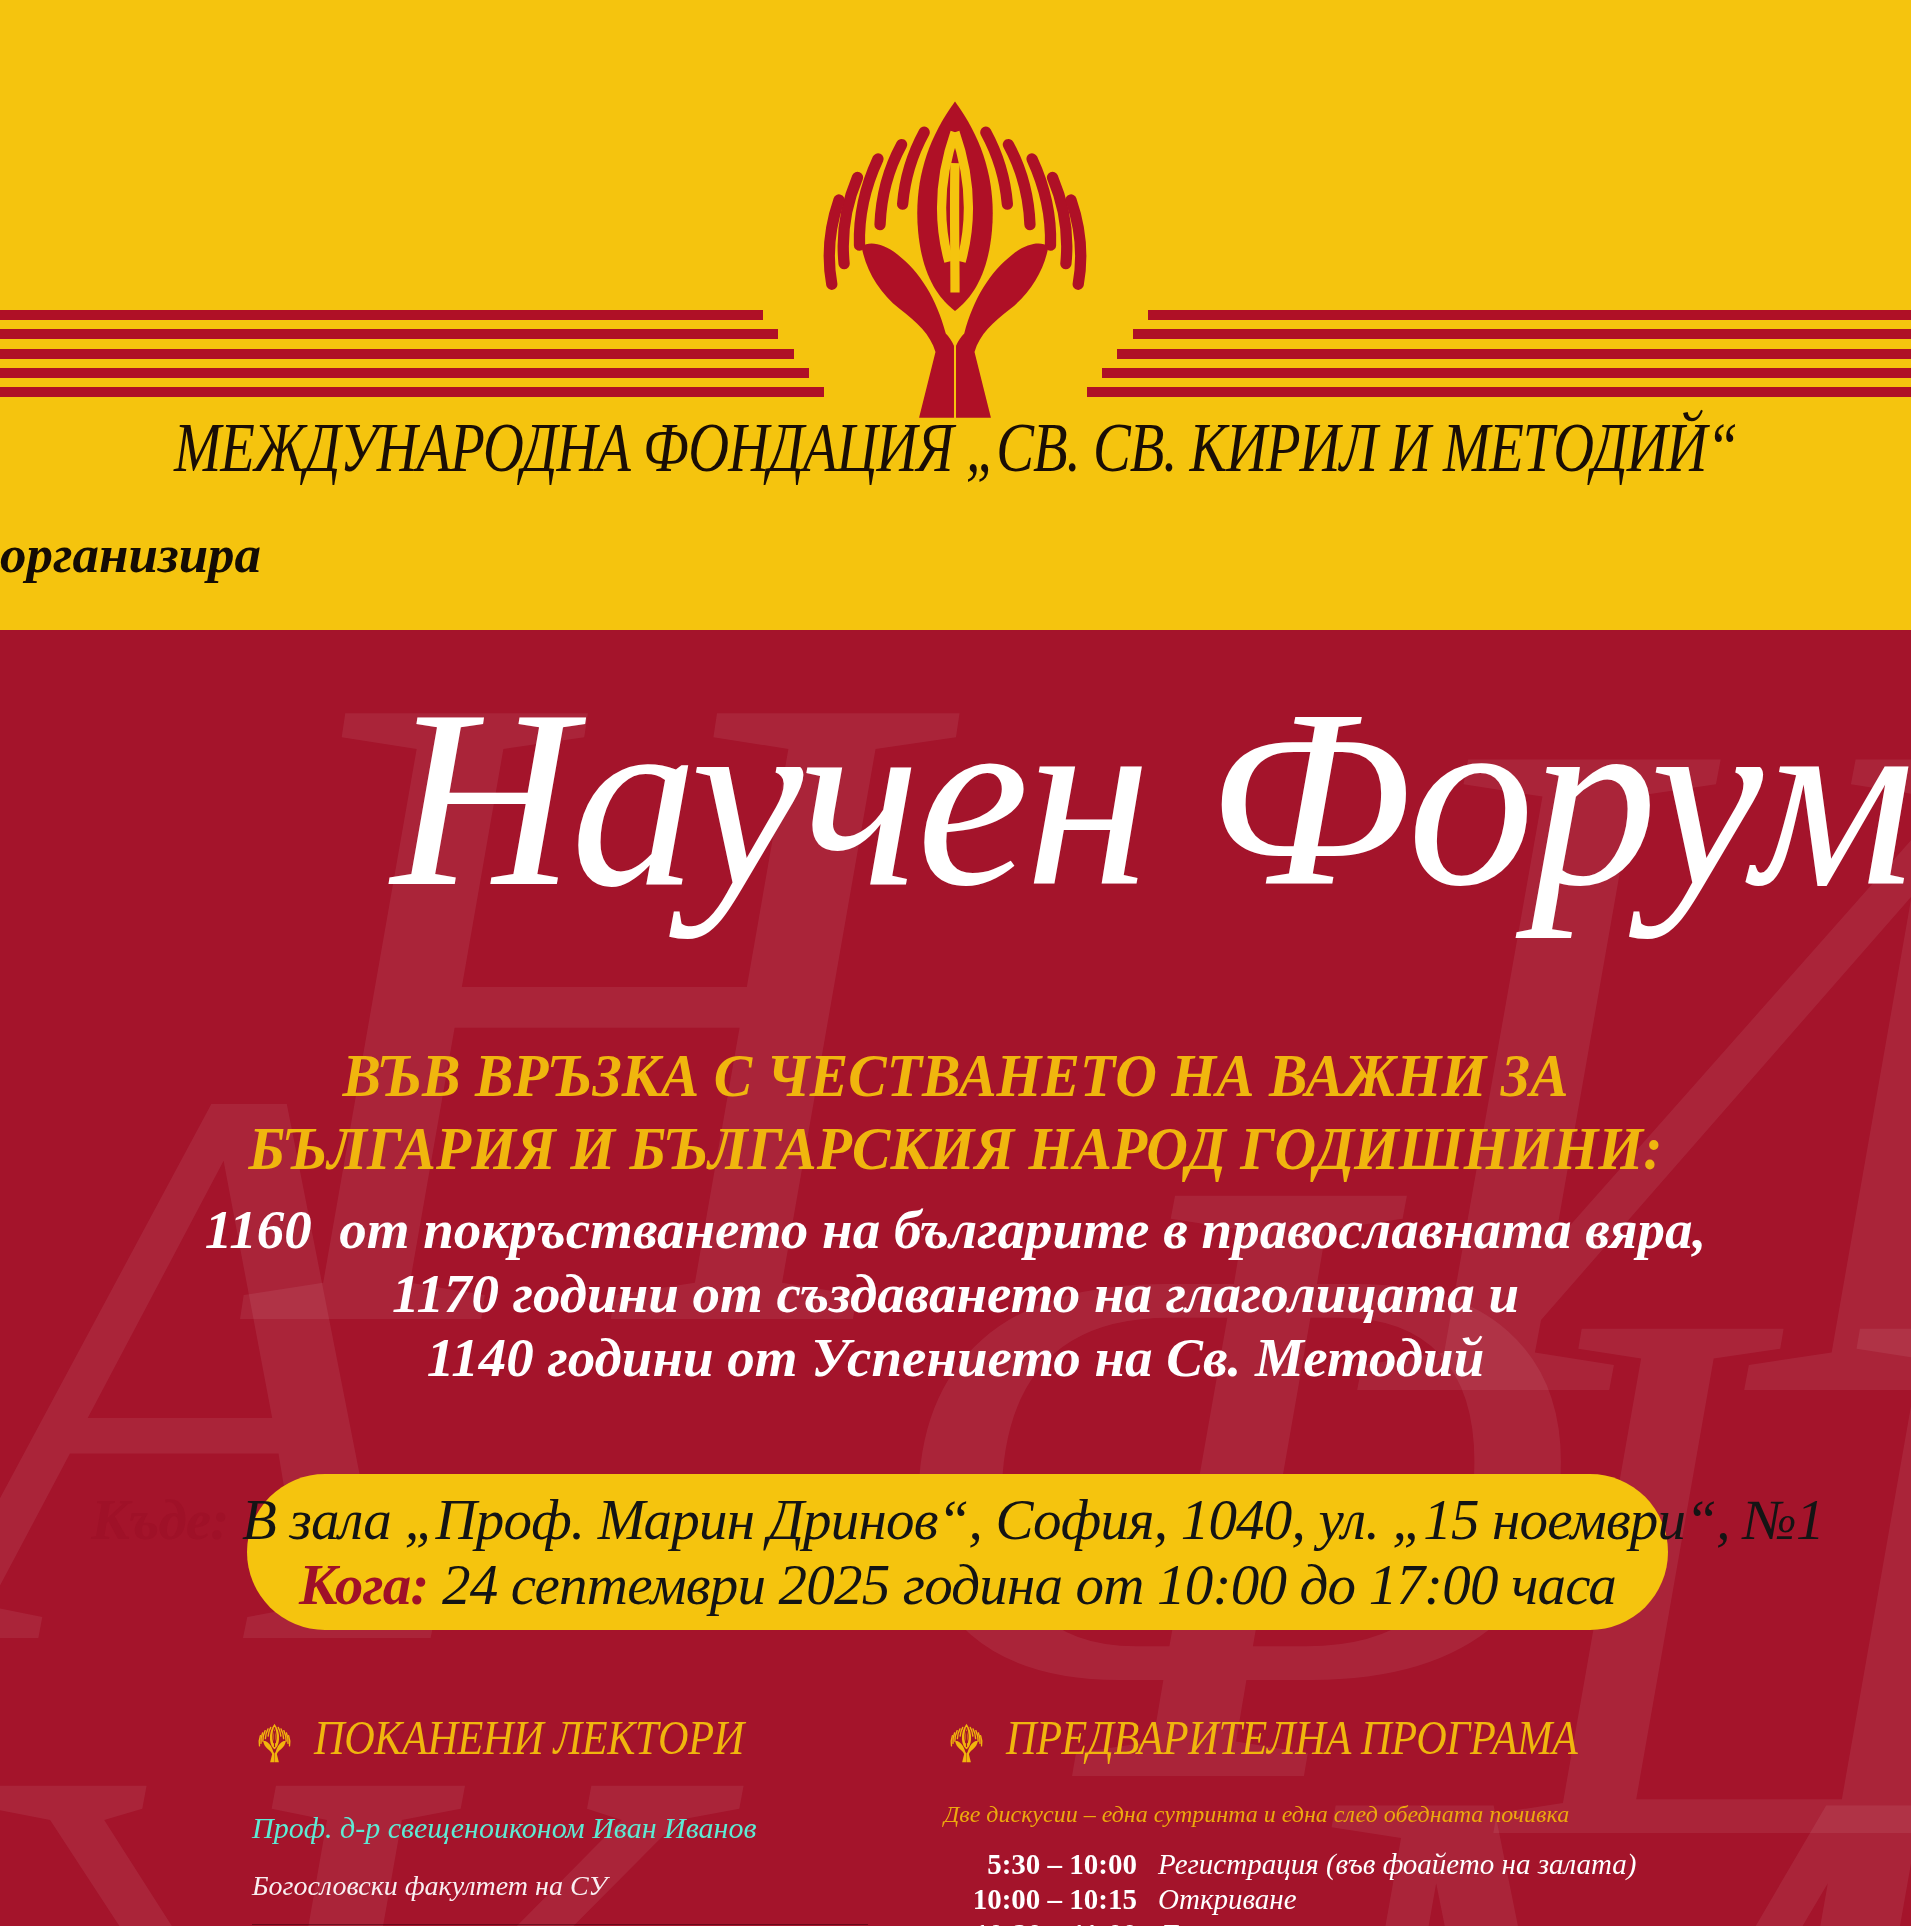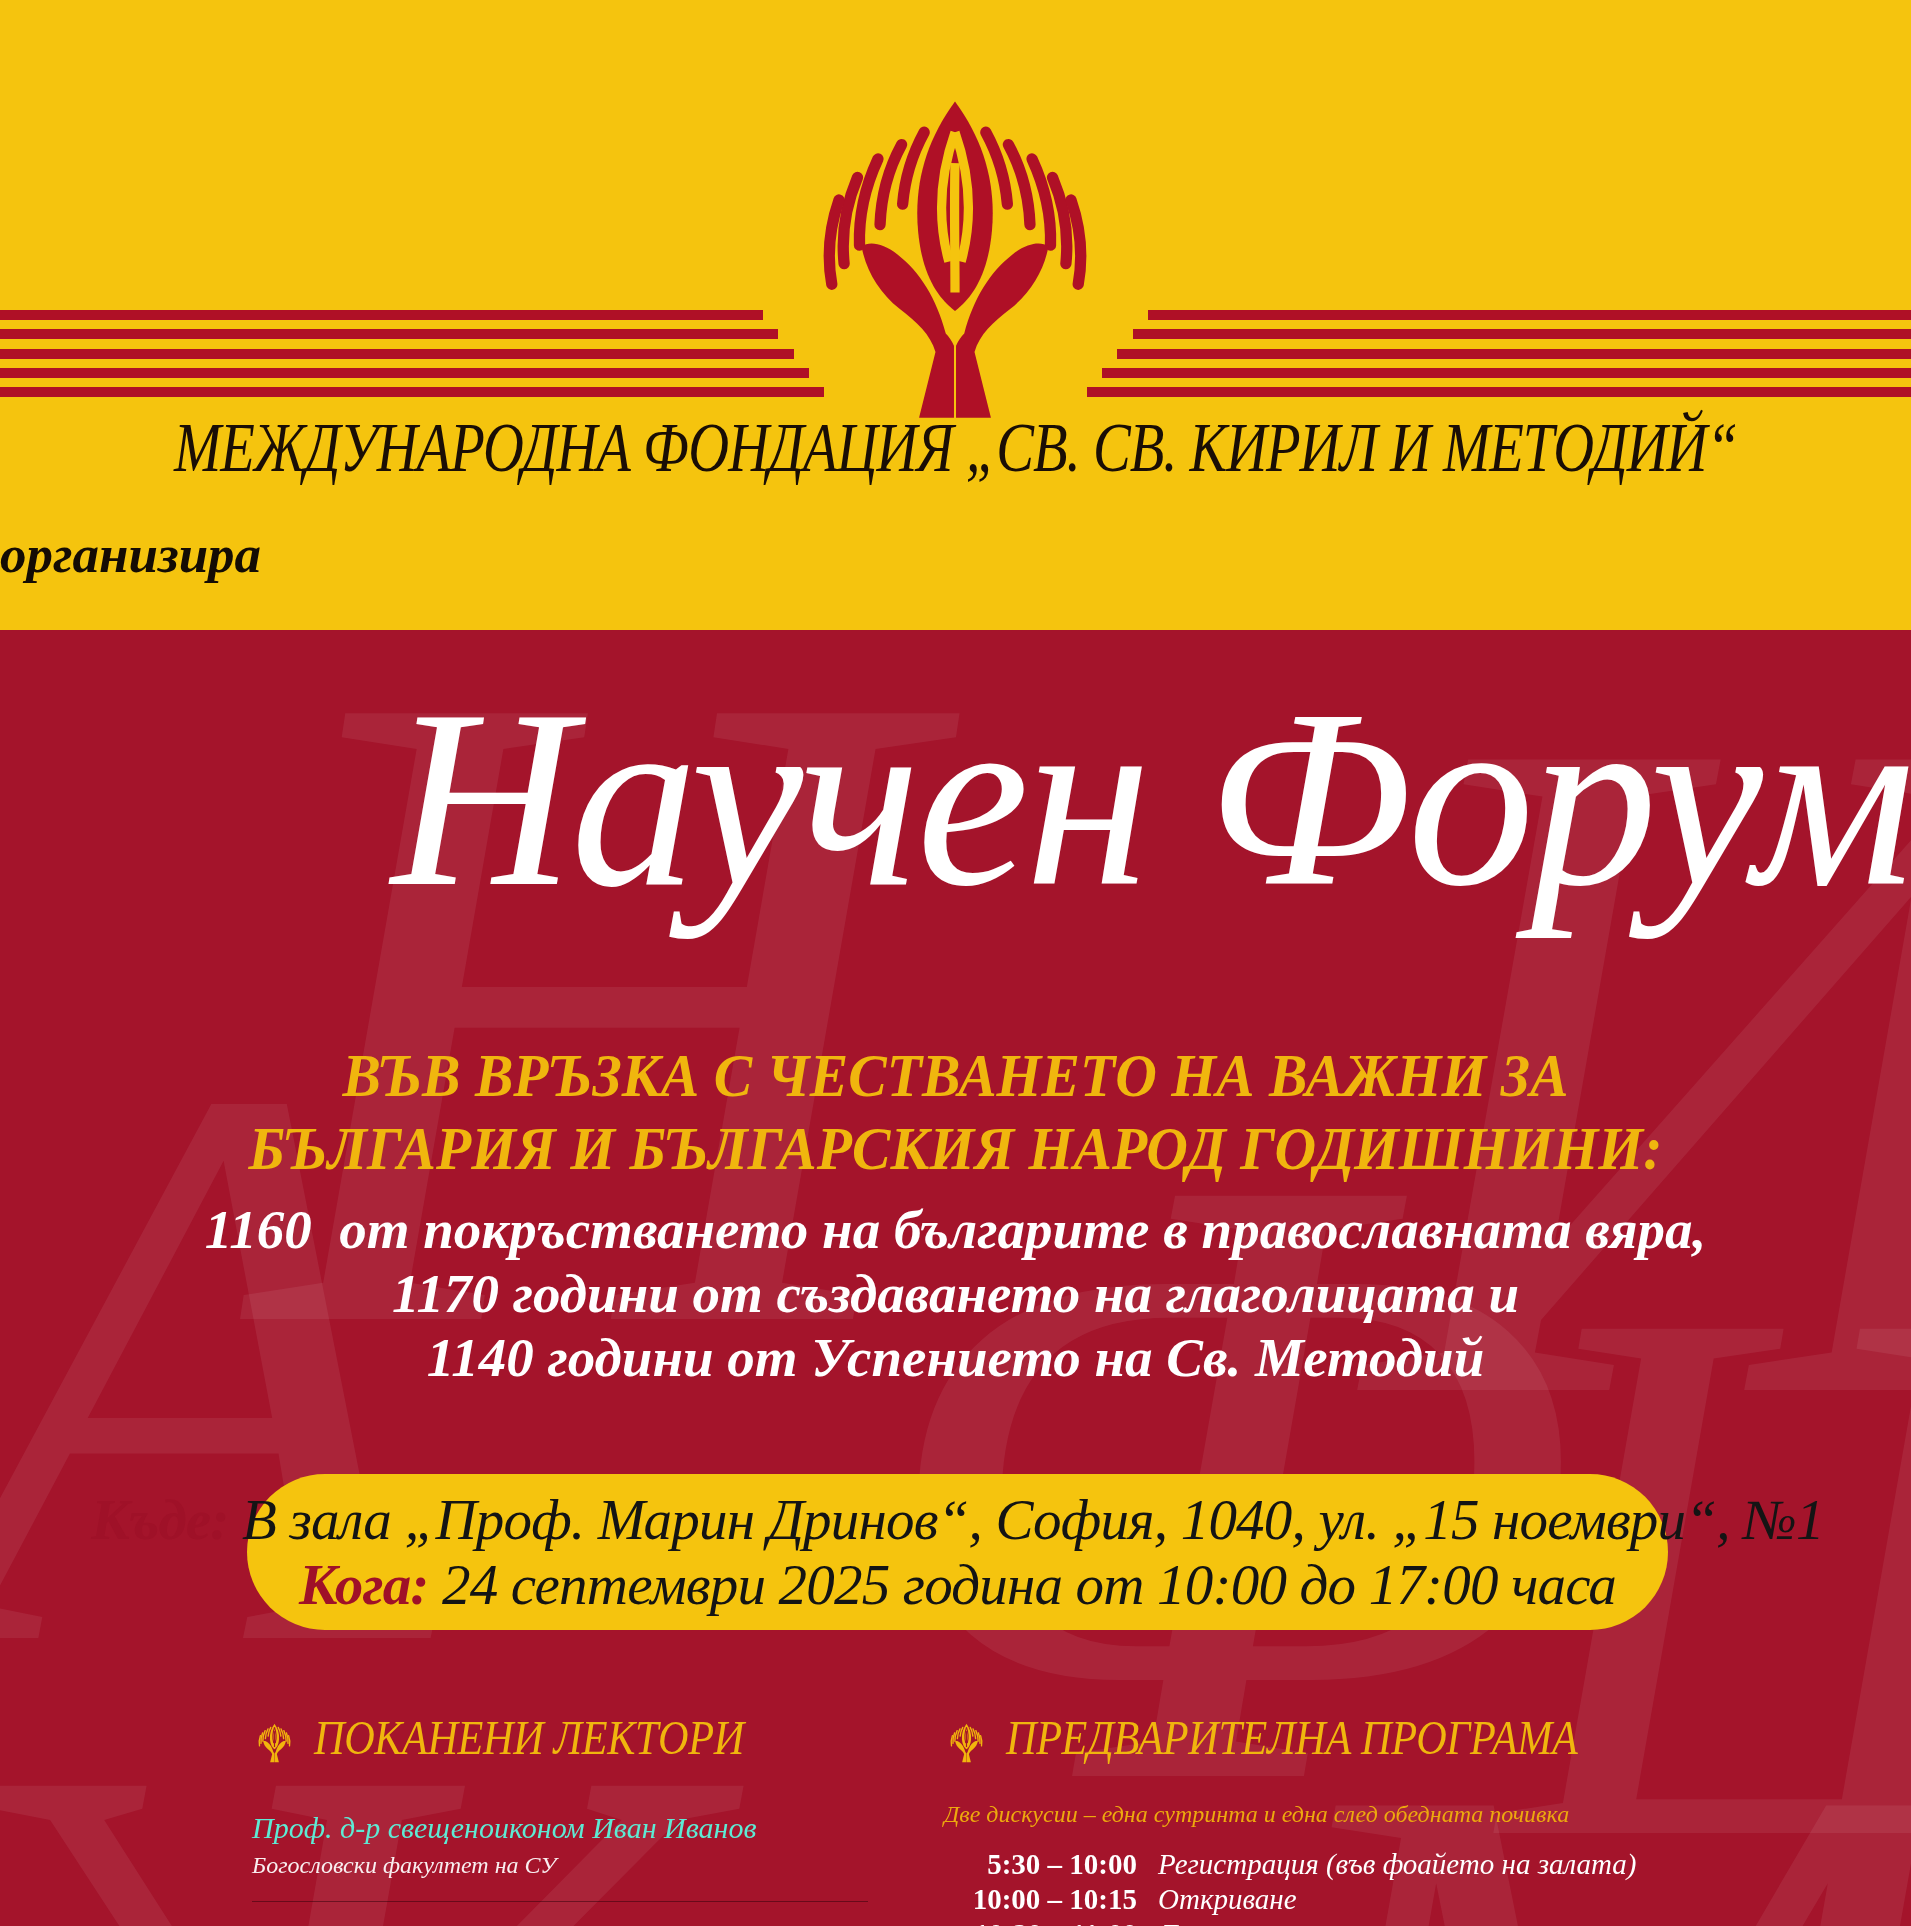--- a/index.html
+++ b/index.html
@@ -61,21 +61,21 @@
   .col{position:absolute;top:1080px}
   .col-left{left:252px;width:616px}
   .col-right{left:944px;width:740px}
   .colhead{display:flex;align-items:flex-start;gap:17.3px}
   .colhead .mark{width:45px;height:65px;--ink:#F2B50D;--paper:#A4142B;flex:0 0 auto}
   .colhead h3{margin:0 0 3.9px 0;font-size:48px;color:#F0B60E;font-weight:400;font-style:italic;
       transform:scaleX(.88);transform-origin:left bottom;white-space:nowrap;letter-spacing:-0.4px}
 
   .entries{margin-top:35px}
   .sname{font-size:30px;font-style:italic;color:#5eead4;line-height:1.22;white-space:nowrap}
-  .saff{font-size:24px;font-style:italic;color:rgba(255,255,255,.93);line-height:1.25;margin-top:3px;white-space:nowrap}
+  .saff{font-size:28px;font-style:italic;color:rgba(255,255,255,.93);line-height:1.25;margin-top:21px;white-space:nowrap}
   .sep{height:1.2px;background:rgba(45,0,10,.5);margin:21px 0;width:100%}
 
   .pnote{margin-top:26px;font-size:24px;font-style:italic;color:#EDA90E;white-space:nowrap}
   .ptable{margin-top:19px}
   .prow{display:flex;gap:21px;line-height:35px;white-space:nowrap}
   .ptime{display:inline-block;width:193px;text-align:right;font-weight:700;font-size:29px;color:#fff}
   .pact{font-style:italic;font-size:29px;color:#fff}
   .hiddendefs{position:absolute;width:0;height:0;overflow:hidden}
 </style>
 </head>

